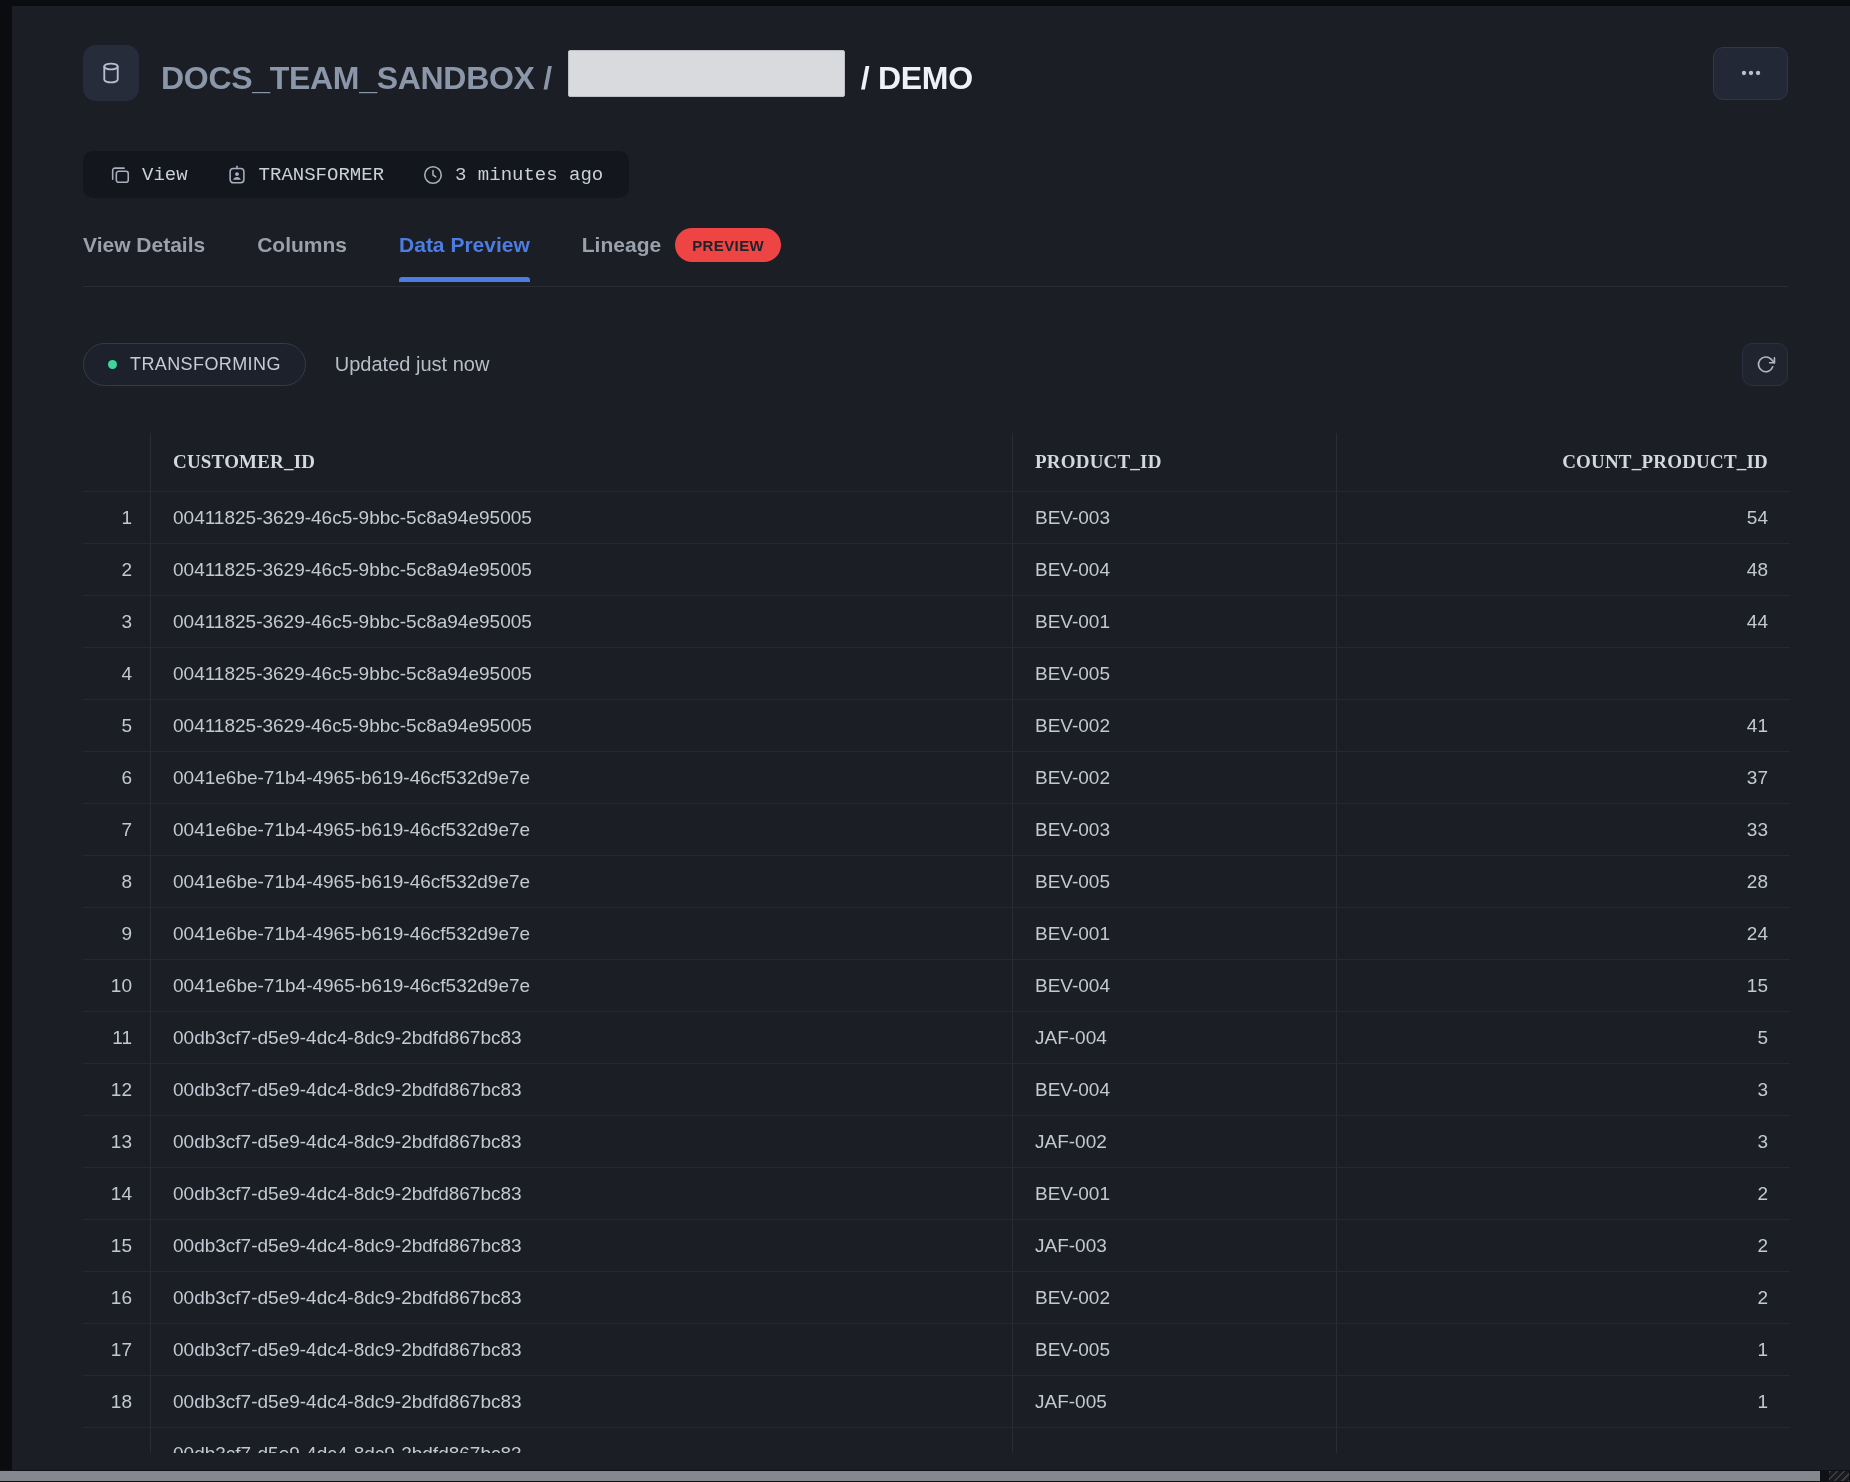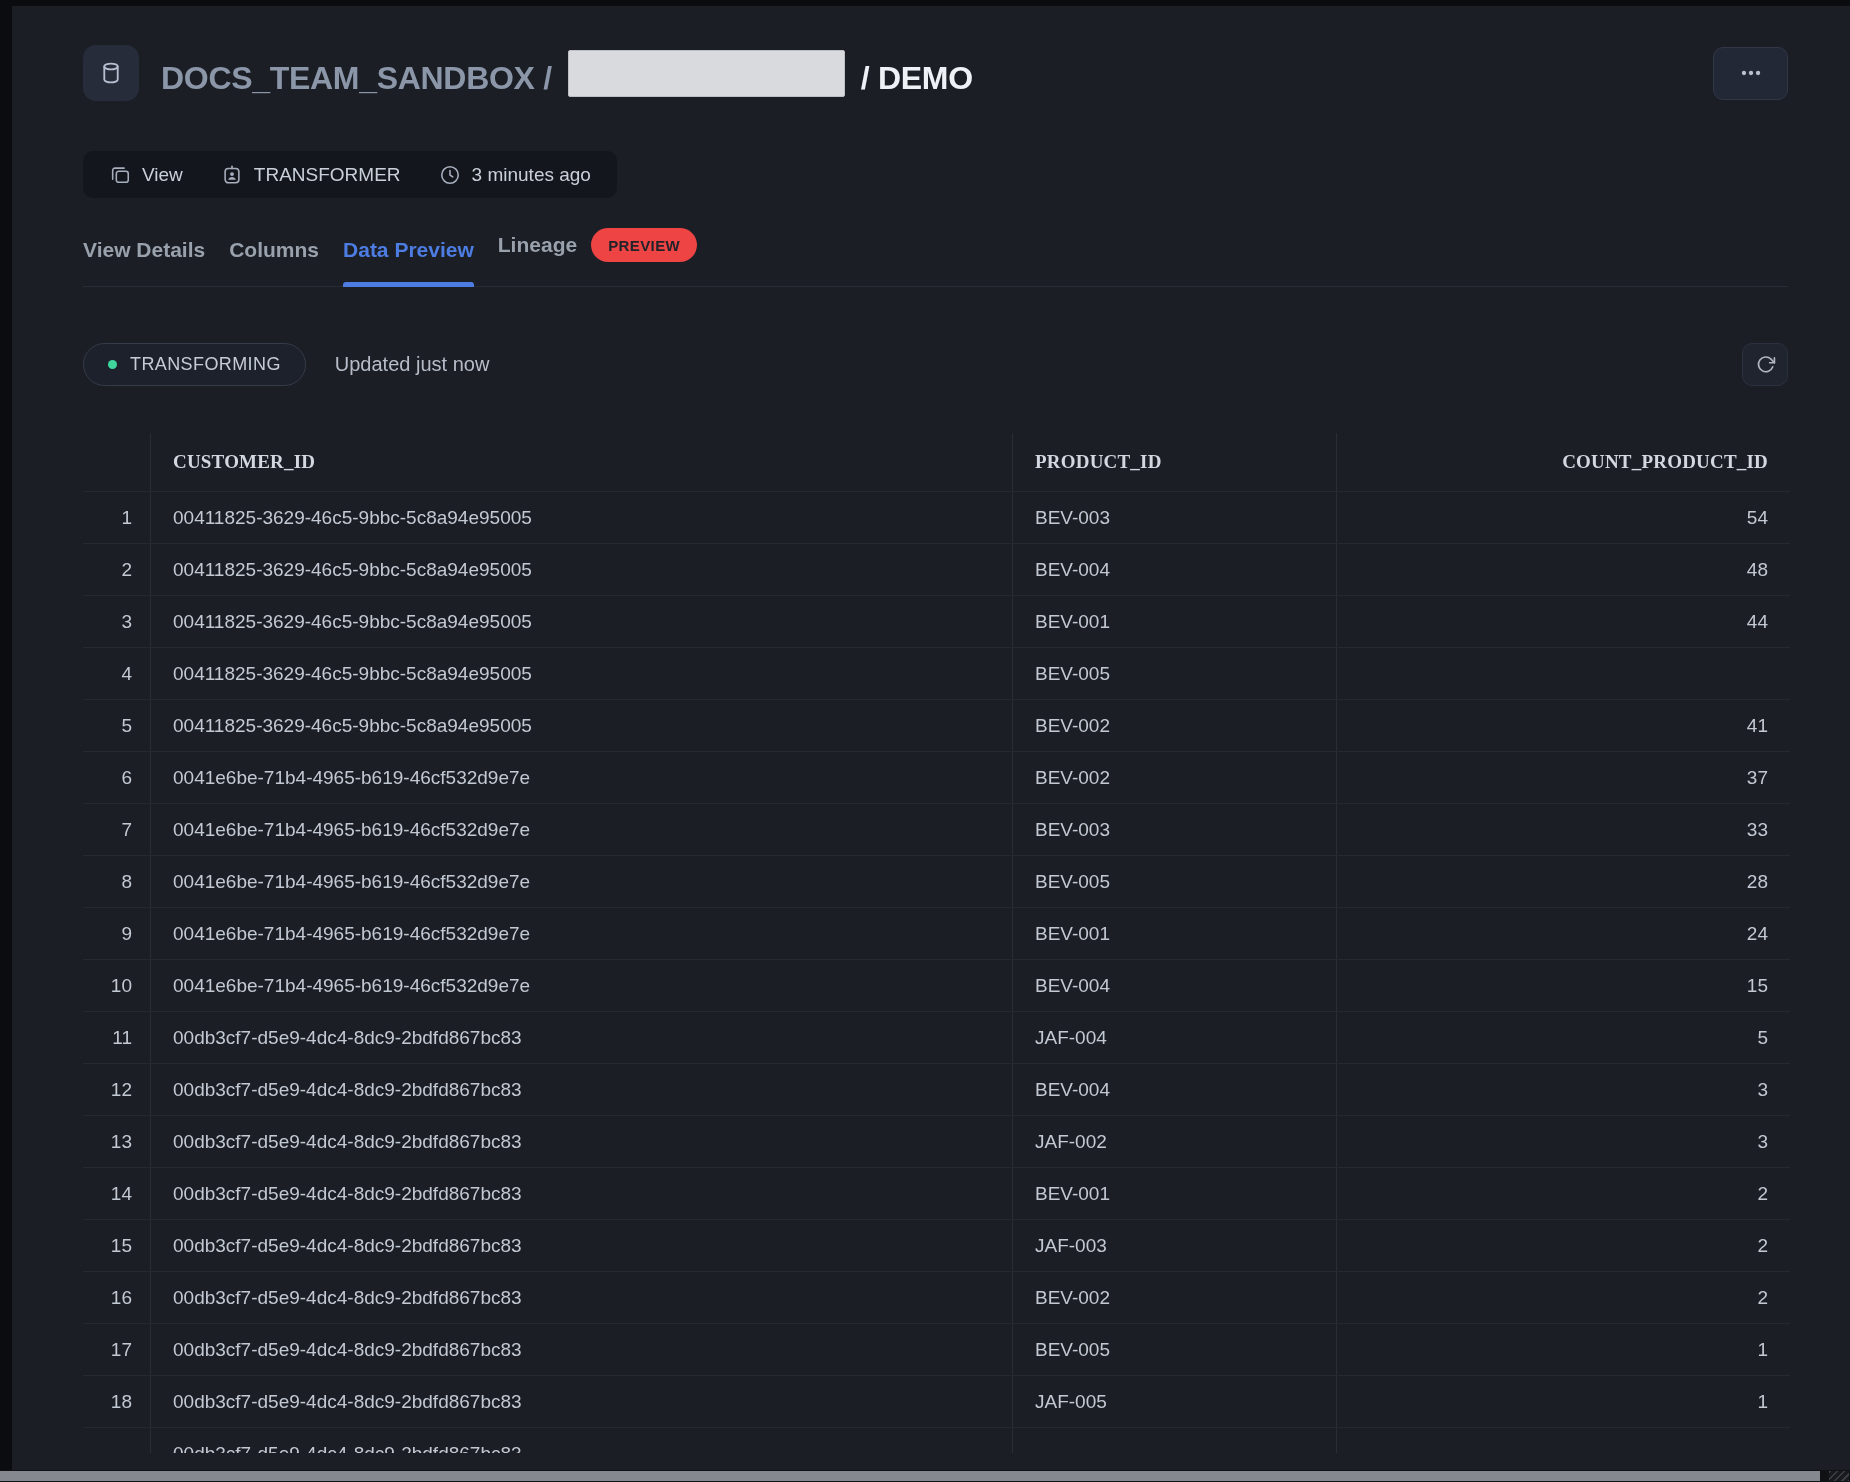--- a/index.html
+++ b/index.html
@@ -43,28 +43,28 @@
   }
   .more-btn{
     width:75px;height:53px;border-radius:10px;background:#232836;border:1px solid #313747;
     color:#b9c1cf;display:flex;align-items:center;justify-content:center;cursor:pointer;flex:none;
   }
 
   
   .meta-pill{
     margin-top:50px;height:47px;display:inline-flex;align-items:center;gap:38px;
     padding:0 26px;background:#14161d;border-radius:10px;
-    color:#cad0da;font-size:19px;
+    color:#cad0da;font-size:19px;font-family:Liberation Mono, monospace;
   }
   .meta-item{display:inline-flex;align-items:center;gap:11px;white-space:nowrap;}
   .meta-item .ic{color:#a7afbe;display:inline-flex;}
 
   
   .tabs{
-    margin-top:30px;display:flex;align-items:flex-end;gap:24px;
+    margin-top:30px;display:flex;align-items:center;gap:52px;
     border-bottom:1px solid #272c35;
   }
   .tab{
     position:relative;padding-bottom:24px;font-size:21px;font-weight:600;
     color:#99a1ad;cursor:pointer;display:flex;align-items:center;gap:14px;white-space:nowrap;background:none;border:none;
     font-family:inherit;
   }
   .tab.active{color:var(--accent);}
   .tab.active::after{
     content:"";position:absolute;left:0;right:0;bottom:-1px;height:5px;

